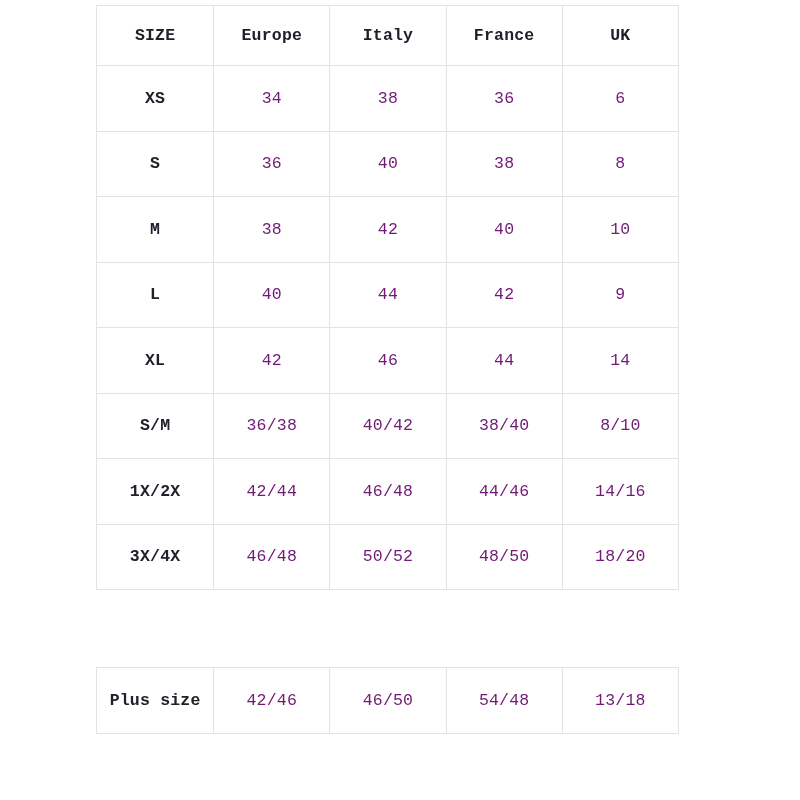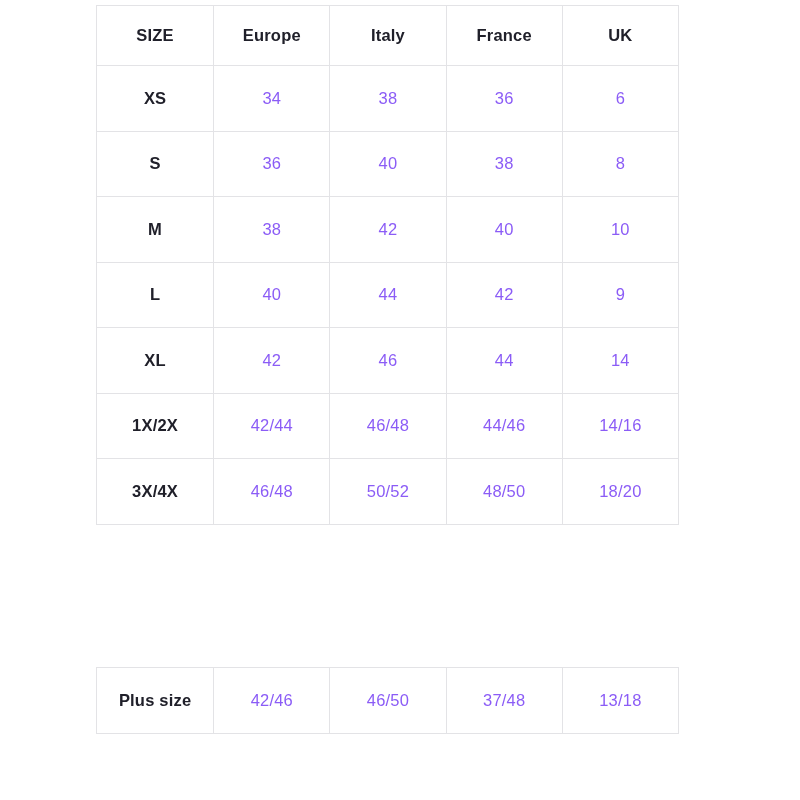--- a/index.html
+++ b/index.html
@@ -12,31 +12,32 @@
     height: 800px;
     font-family: "Liberation Sans", sans-serif;
     color: #2b2b33;
     overflow: hidden;
   }
   .page {
     position: relative;
     width: 636px;
     height: 800px;
     box-sizing: border-box;
+    font-family: Liberation Mono, monospace;
   }
   table.size-table {
     border-collapse: collapse;
     table-layout: fixed;
   }
   table.size-table td {
     border: 1px solid #e3e3e6;
     text-align: center;
     vertical-align: middle;
     font-size: 16.5px;
-    color: #8b5cf6;
+    color: #701a75;
     letter-spacing: 0.2px;
   }
   table.size-table td.label {
     font-weight: bold;
     color: #20202a;
   }
   
   #main-table {
     position: absolute;
     left: 96px;
@@ -115,20 +116,27 @@
       </tr>
 
       <tr class="body">
         <td class="label">XL</td>
         <td>42</td>
         <td>46</td>
         <td>44</td>
         <td>14</td>
       </tr>
 
+      <tr class="body">
+        <td class="label">S/M</td>
+        <td>36/38</td>
+        <td>40/42</td>
+        <td>38/40</td>
+        <td>8/10</td>
+      </tr>
 
 
       <tr class="body">
         <td class="label">1X/2X</td>
         <td>42/44</td>
         <td>46/48</td>
         <td>44/46</td>
         <td>14/16</td>
       </tr>
 
@@ -148,19 +156,19 @@
       <col class="c-val">
       <col class="c-val">
       <col class="c-val">
       <col class="c-val">
     </colgroup>
     <tbody>
       <tr>
         <td class="label">Plus size</td>
         <td>42/46</td>
         <td>46/50</td>
-        <td>37/48</td>
+        <td>54/48</td>
         <td>13/18</td>
       </tr>
     </tbody>
   </table>
 
 </div>
 
 </body></html>

